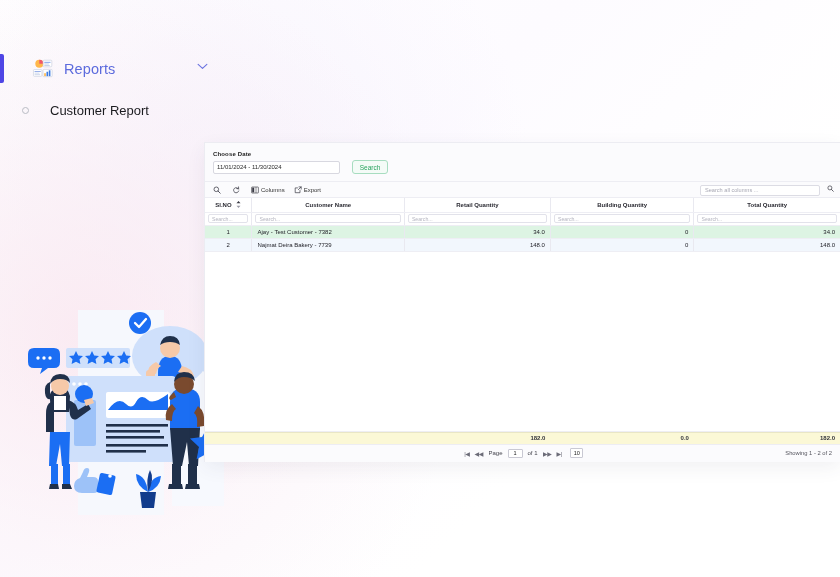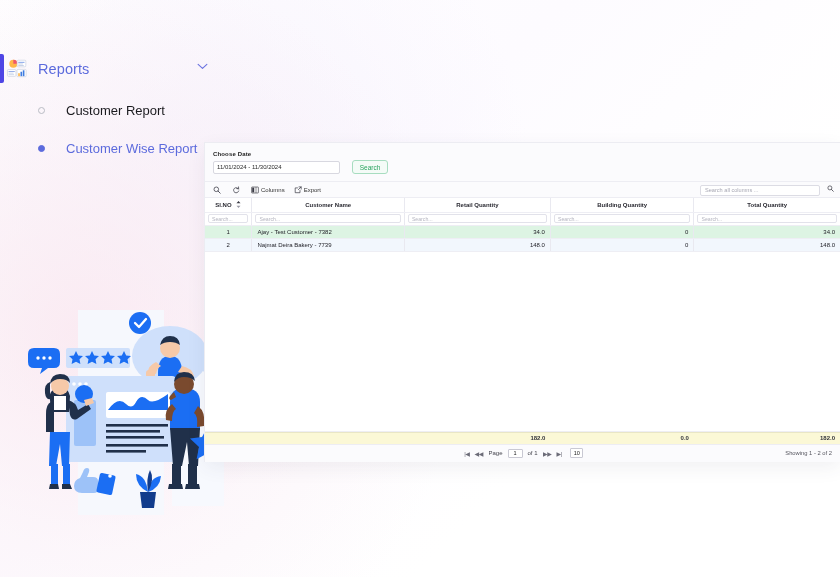--- a/index.html
+++ b/index.html
@@ -22,21 +22,21 @@
   #sidebar {
     position: absolute;
     left: 0; top: 52px;
     width: 222px;
   }
   .side-head {
     position: relative;
     display: flex;
     align-items: center;
     height: 33px;
-    padding-left: 6px;
+    padding-left: 32px;
   }
   .accent-bar {
     position: absolute;
     left: 0; top: 2px;
     width: 4px; height: 29px;
     background: #4f46e5;
     border-radius: 0 2px 2px 0;
   }
   .rep-icon { width: 22px; height: 22px; flex: 0 0 22px; margin-right: 10px; }
   .side-head-label {
@@ -47,21 +47,21 @@
   .chev {
     position: absolute;
     right: 14px; top: 11px;
     width: 11px; height: 7px;
   }
   .side-item {
     display: flex;
     align-items: center;
     height: 25px;
     margin-top: 13px;
-    padding-left: 38px;
+    padding-left: 22px;
     text-align: center;
   }
   .bullet {
     width: 7px; height: 7px;
     border-radius: 50%;
     border: 1px solid #b9bcc4;
     background: transparent;
     margin-right: 21px;
     flex: 0 0 7px;
   }
@@ -312,24 +312,20 @@
       <path d="M1 1.6 L6 6.2 L11 1.6" fill="none" stroke="#6b73e0" stroke-width="1.3" stroke-linecap="round" stroke-linejoin="round"></path>
     </svg>
   </div>
 
   <div class="side-item">
     <span class="bullet"></span>
     <span class="side-item-label">Customer Report</span>
   </div>
 
 
-  <div class="side-item active">
-    <span class="bullet"></span>
-    <span class="side-item-label">Customer Wise Report</span>
-  </div>
 </div>
 
 <svg id="illustration" viewBox="0 0 215 235">
 
   <rect x="56" y="14" width="86" height="205" fill="#f6f8fd"></rect>
   <rect x="150" y="60" width="52" height="150" fill="#f7f9fe"></rect>
   <rect x="178" y="140" width="30" height="18" fill="#fdf6d9"></rect>
 
   <ellipse cx="148" cy="60" rx="38" ry="30" fill="#cfe0fb"></ellipse>
   <path d="M136 76 q0-16 12-16 q12 0 12 16 l0 14 l-24 0 z" fill="#1b6ef3"></path>

